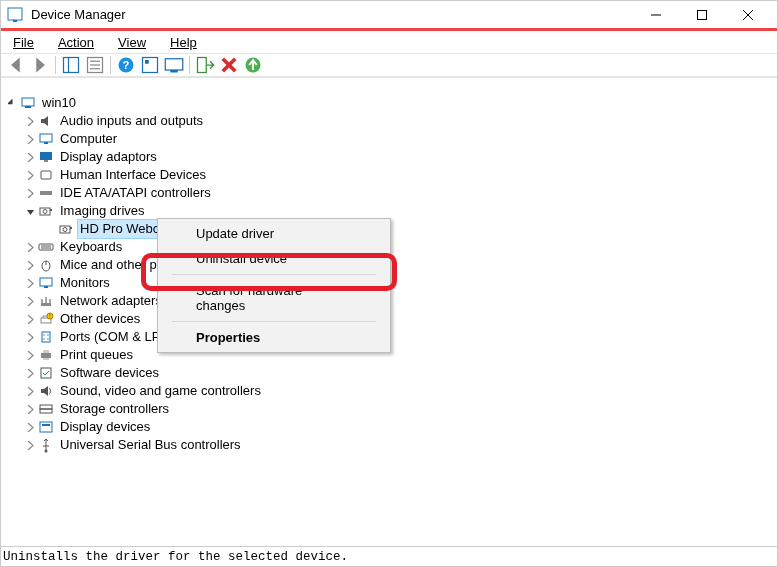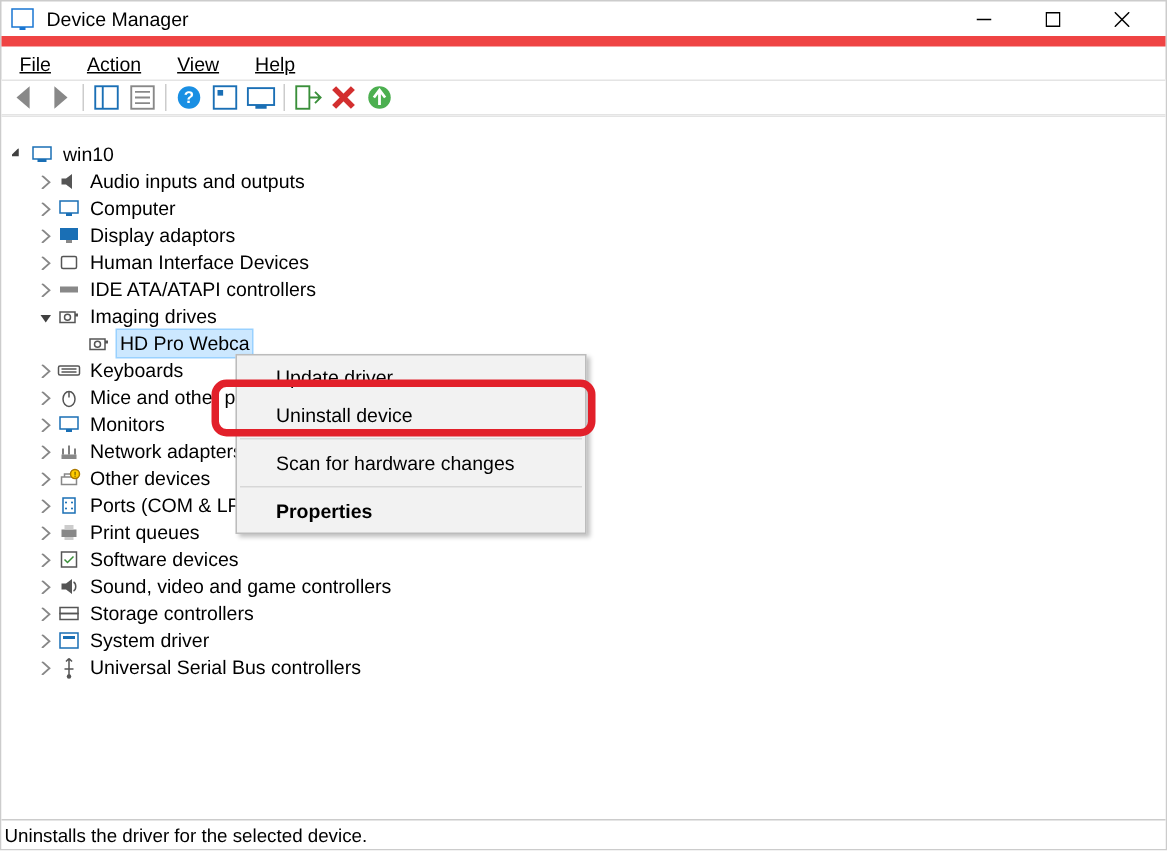--- a/index.html
+++ b/index.html
@@ -1,42 +1,42 @@
 <!DOCTYPE html>
 <html><head>
 <meta charset="utf-8">
 <style>
   * { box-sizing: border-box; margin: 0; padding: 0; }
   html, body { width: 778px; height: 567px; font-family: "Segoe UI", Tahoma, sans-serif; font-size: 12.5px; background: #fff; overflow: hidden; }
   .window { width: 100%; height: 100%; display: flex; flex-direction: column; border: 1px solid #ccc; position: relative; }
-  .titlebar { height: 30px; display: flex; align-items: center; padding: 0 6px; border-bottom: 7px solid #ef4444; justify-content: flex-end; }
+  .titlebar { height: 30px; display: flex; align-items: center; padding: 0 6px; border-bottom: 3px solid #ef4444; justify-content: flex-end; }
   .titlebar .app-icon { width: 16px; height: 16px; margin-right: 8px; }
   .titlebar .title { flex: 0 0 auto; font-size: 13px; }
   .titlebar .spacer { flex: 1; }
   .titlebar .win-btn { width: 46px; height: 30px; display: flex; align-items: center; justify-content: center; }
   .titlebar .win-btn svg { width: 10px; height: 10px; }
   .menubar { height: 22px; display: flex; align-items: center; padding: 0 4px; gap: 8px; font-size: 13px; text-decoration: underline; }
   .menubar .menu-item { padding: 2px 8px; cursor: default; }
   .toolbar { height: 24px; display: flex; align-items: center; padding: 0 4px; gap: 2px; border-top: 1px solid #e4e4e4; border-bottom: 1px solid #e4e4e4; background: #fff; }
   .tool-btn { width: 22px; height: 22px; display: flex; align-items: center; justify-content: center; border: 1px solid transparent; }
   .tool-sep { width: 1px; height: 18px; background: #ccc; margin: 0 2px; }
   .content { flex: 1; position: relative; border-top: 1px solid #e4e4e4; overflow: hidden; background: #fff; }
   .tree { padding: 16px 2px; line-height: 18px; font-size: 13px; }
   .row { display: flex; align-items: center; height: 18px; white-space: nowrap; }
   .expander { width: 14px; height: 14px; display: flex; align-items: center; justify-content: center; margin-right: 1px; flex-shrink: 0; }
   .expander svg { width: 9px; height: 9px; }
   .node-icon { width: 16px; height: 16px; margin-right: 4px; flex-shrink: 0; display: inline-flex; align-items: center; justify-content: center; }
   .row.selected .label { background: #cce8ff; outline: 1px solid #99d1ff; }
   .label { padding: 0 2px; }
-  .context-menu { position: absolute; left: 156px; top: 158px; width: 234px; background: #f2f2f2; border: 1px solid #bcbcbc; box-shadow: 2px 2px 3px rgba(0,0,0,0.25); padding: 2px 0; z-index: 10; font-size: 13px; }
+  .context-menu { position: absolute; left: 156px; top: 140px; width: 234px; background: #f2f2f2; border: 1px solid #bcbcbc; box-shadow: 2px 2px 3px rgba(0,0,0,0.25); padding: 2px 12px; z-index: 10; font-size: 13px; }
   .ctx-item { padding: 5px 26px; cursor: default; position: relative; }
   .ctx-item.bold { font-weight: 600; }
   .ctx-sep { height: 1px; background: #d7d7d7; margin: 3px 2px; }
   .highlight-box { position: absolute; left: 140px; top: 175px; width: 256px; height: 38px; border: 5px solid #e2202a; border-radius: 10px; z-index: 20; pointer-events: none; }
-  .statusbar { height: 20px; border-top: 1px solid #ccc; font-size: 12.5px; display: flex; align-items: center; padding: 0 2px; background: #fff; }
+  .statusbar { height: 20px; border-top: 1px solid #ccc; font-size: 12.5px; display: flex; align-items: center; padding: 0 2px; background: #fff; font-family: Liberation Mono, monospace; }
   .indent0 { margin-left: 2px; }
   .indent1 { margin-left: 20px; }
   .indent2 { margin-left: 40px; }
 </style>
 </head>
 <body>
 
 <div class="window">
 
   <div class="titlebar">
@@ -405,21 +405,21 @@
               <svg viewBox="0 0 9 9">
                 <path d="M2 0 L7 4.5 L2 9" fill="none" stroke="#888" stroke-width="1.2"></path>
               </svg>
             </span>
             <span class="node-icon">
               <svg viewBox="0 0 16 16">
                 <rect x="2" y="3" width="12" height="10" fill="none" stroke="#1a6fb5"></rect>
                 <rect x="4" y="5" width="8" height="2" fill="#1a6fb5"></rect>
               </svg>
             </span>
-            <span class="label">System driver</span>
+            <span class="label">Display devices</span>
           </div>
           <div class="row indent1">
             <span class="expander">
               <svg viewBox="0 0 9 9">
                 <path d="M2 0 L7 4.5 L2 9" fill="none" stroke="#888" stroke-width="1.2"></path>
               </svg>
             </span>
             <span class="node-icon">
               <svg viewBox="0 0 16 16">
                 <path d="M8 2v12M8 2l-2 2M8 2l2 2M5 9h6" fill="none" stroke="#555"></path>

